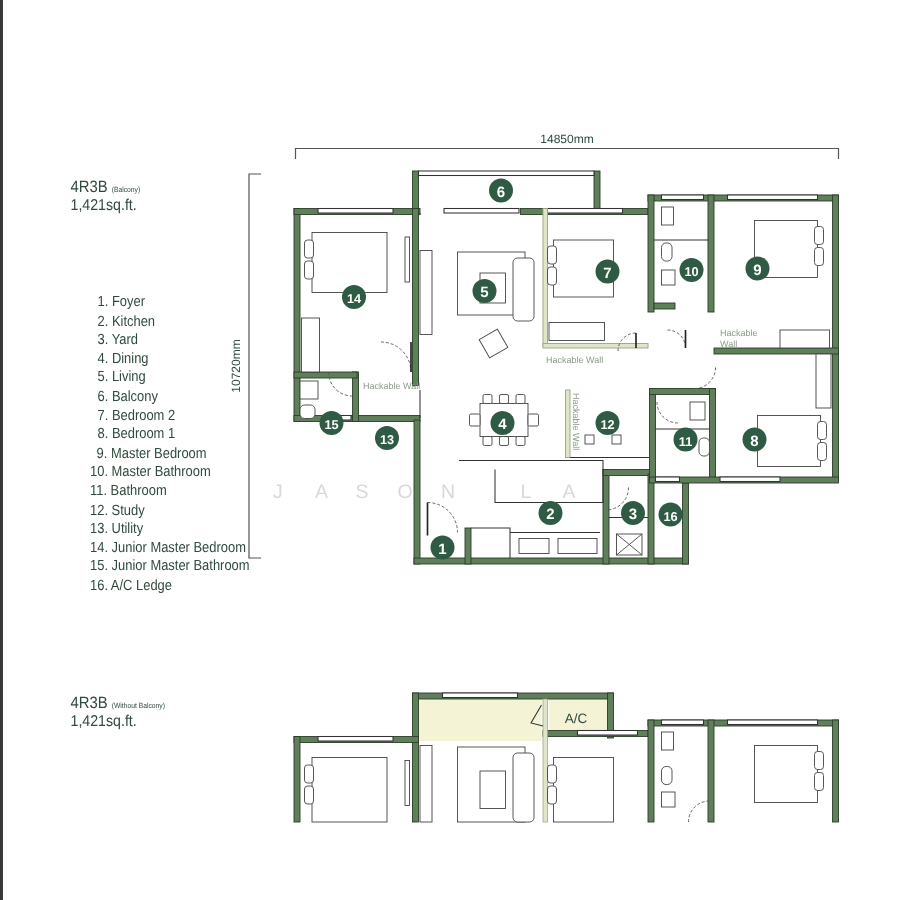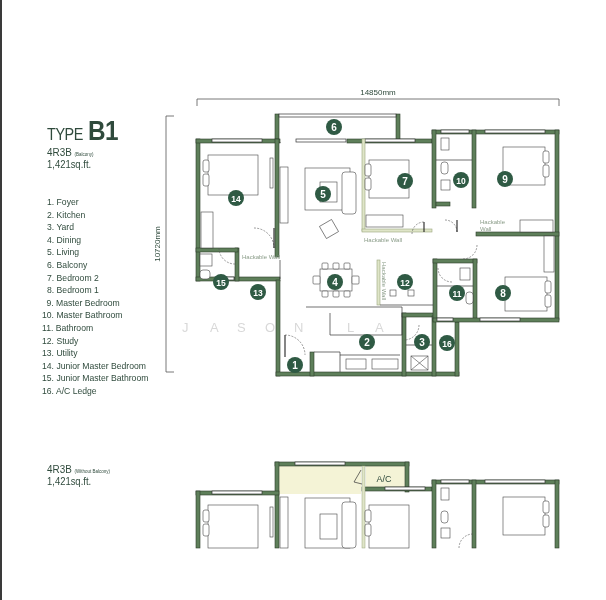--- a/index.html
+++ b/index.html
@@ -5,40 +5,36 @@
   html, body { margin: 0; padding: 0; }
   body { width: 606px; height: 600px; background: #ffffff; position: relative; overflow: hidden; font-family: "Liberation Sans", sans-serif; }
   .left-edge { position: absolute; left: 0; top: 0; width: 2px; height: 600px; background: #3a3a3a; }
   .type-block { position: absolute; left: 47px; color: #2f4a3c; }
   .type-title { font-family: "Liberation Sans", sans-serif; line-height: 1; white-space: nowrap; }
   .type-word { font-size: 17px; letter-spacing: -0.5px; transform: scaleX(0.85); display: inline-block; transform-origin: left bottom; margin-right: -6px; }
   .type-code { font-size: 27px; font-weight: bold; color: #2f4a3c; letter-spacing: -0.5px; display: inline-block; transform: scaleX(0.9); transform-origin: left bottom; }
   .type-sub { font-size: 11px; margin-top: 1px; transform: scaleX(0.9); transform-origin: left; white-space: nowrap; }
   .type-sub small { font-size: 5px; margin-left: 3px; }
   .type-area { font-size: 10.5px; transform: scaleX(0.9); transform-origin: left; white-space: nowrap; }
-  .legend { position: absolute; left: 47px; top: 196px; margin: 0; padding: 0; list-style: none; color: #2f4a3c; font-size: 9.8px; line-height: 12.6px; }
+  .legend { position: absolute; left: 65px; top: 196px; margin: 0; padding: 0; list-style: none; color: #2f4a3c; font-size: 9.8px; line-height: 12.6px; }
   .legend li { white-space: nowrap; transform: scaleX(0.88); transform-origin: left; }
   .legend li.pad { padding-left: 5px; }
   svg.plan { position: absolute; left: 0; top: 0; }
   .dim-text { font-size: 8px; fill: #2f4a3c; font-family: "Liberation Sans", sans-serif; }
   .num-text { font-size: 10px; fill: #ffffff; font-weight: bold; font-family: "Liberation Sans", sans-serif; }
   .hack-text { font-size: 6px; fill: #8a9c88; font-family: "Liberation Sans", sans-serif; }
   .wm-text { font-size: 13px; fill: #d8d8d8; font-family: "Liberation Sans", sans-serif; letter-spacing: 0; }
   .ac-text { font-size: 9px; fill: #2f4a3c; font-family: "Liberation Sans", sans-serif; }
 </style>
 </head>
 <body>
 
 <div class="left-edge"></div>
 
 <div class="type-block" style="top:118px;">
-  <div class="type-title">
-    <span class="type-word">TYPE</span>
-    <span class="type-code">B1</span>
-  </div>
   <div class="type-sub">
     <span>4R3B</span><small>(Balcony)</small>
   </div>
   <div class="type-area">1,421sq.ft.</div>
 </div>
 
 <ul class="legend">
   <li>1. Foyer</li>
   <li>2. Kitchen</li>
   <li>3. Yard</li>

